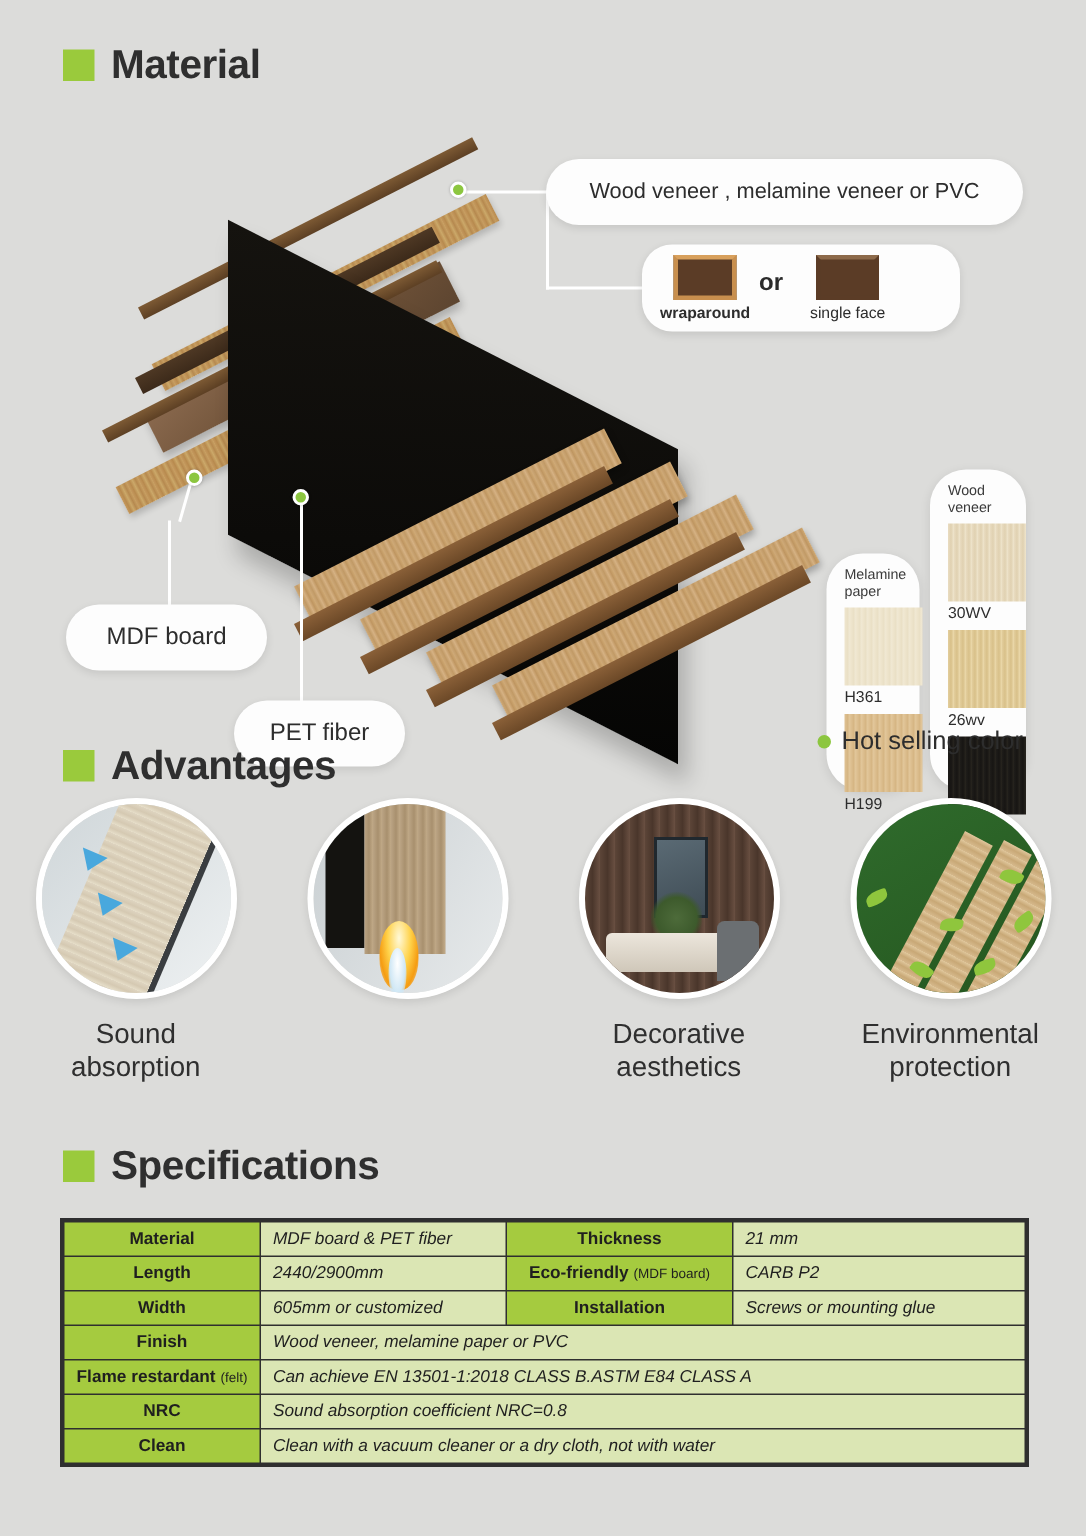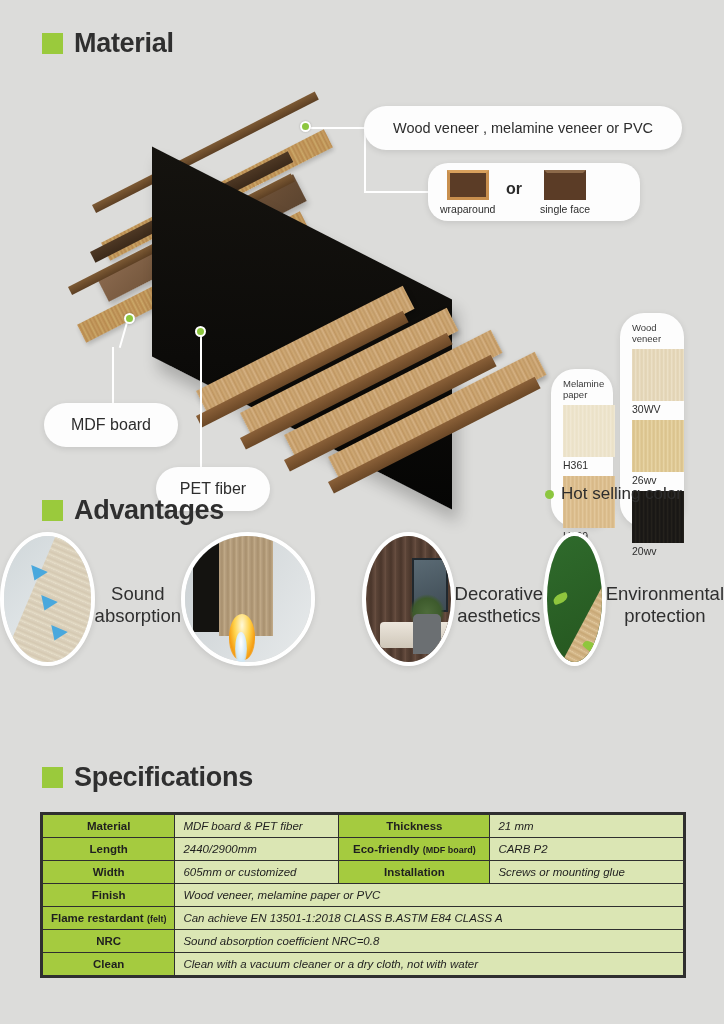--- a/index.html
+++ b/index.html
@@ -34,21 +34,21 @@
   #pill-mdf { left:44px; top:348px; width:134px; height:44px; font-size:16px;}
   #pill-pet { left:156px; top:412px; width:114px; height:44px; font-size:16px;}
 
   #pill-wrap {
     position:absolute; left:428px; top:108px; width:212px; height:58px;
     background:#fdfdfd; border-radius:20px; box-shadow:0 2px 6px rgba(0,0,0,.10);
   }
   .swgroup { position:absolute; top:7px; text-align:center; }
   .swgroup .chip { width:42px; height:30px; margin:0 auto; }
   .swgroup .cap { font-size:10.5px; margin-top:3px; color:#2d2d2d; white-space:nowrap;}
-  #sw-wrapA { left:12px; }
+  #sw-wrapA { left:12px;font-weight:bold; }
   #sw-wrapB { left:112px; }
   .chip-wrap { background:#5b3c26; border:3px solid #c88f4e; border-top-color:#d8a05c; }
   .chip-single { background:#5b3c26; border:3px solid #5b3c26; border-top:3px solid #8d6a4a; }
   #or-text { position:absolute; left:78px; top:17px; font-size:16px; font-weight:bold; }
 
   
   .lead { position:absolute; background:#ffffff; }
   .dot {
     position:absolute; width:11px; height:11px; border-radius:50%;
     background:#8cc63f; border:2.5px solid #ffffff; z-index:6;
@@ -128,21 +128,21 @@
   .tex-20wv { background:repeating-linear-gradient(90deg,#1f1d1a 0,#171513 2px,#28251f 4px); }
 
   #hot-sell {
     position:absolute; left:545px; top:484px;
     display:flex; align-items:center; gap:7px; font-size:17px; color:#2d2d2d;
   }
   #hot-dot { width:9px; height:9px; border-radius:50%; background:#8cc63f; flex:none; }
 
   
   #adv-row { position:absolute; left:0; top:532px; width:724px; display:flex; }
-  .adv { width:181px; display:flex; flex-direction:row; align-items:center; }
+  .adv { width:181px; display:flex; flex-direction:column; align-items:center; }
   .adv-circle {
     width:134px; height:134px; border-radius:50%;
     border:4px solid #ffffff; overflow:hidden; position:relative;
     box-shadow:0 2px 6px rgba(0,0,0,.10);
   }
   .adv-cap {
     margin-top:12px; text-align:center; font-size:18.5px; line-height:1.2;
     color:#2f2f2f; white-space:pre-line;
   }
 
@@ -211,21 +211,21 @@
   #spec-wrap {
     position:absolute; left:40px; top:812px; width:646px;
     border:2px solid #2f2f2f; background:#2f2f2f;
   }
   table { width:100%; border-collapse:separate; border-spacing:1.5px; }
   td { font-size:11.5px; padding:5px 8px; }
   td.k {
     background:#a5cb3f; font-weight:bold; text-align:center;
     color:#1f1f1f; white-space:nowrap;
   }
-  td.k .sub { font-weight:bold; font-size:9px; }
+  td.k .sub { font-weight:normal; font-size:9px; }
   td.v { background:#dbe6b4; color:#1f1f1f;font-style:italic; }
   .col-k1 { width:130px; }
   .col-v1 { width:163px; }
   .col-k2 { width:150px; }
 </style>
 </head>
 <body>
 
 <div class="sec-head" id="head-material">
   <div class="sec-sq"></div>

